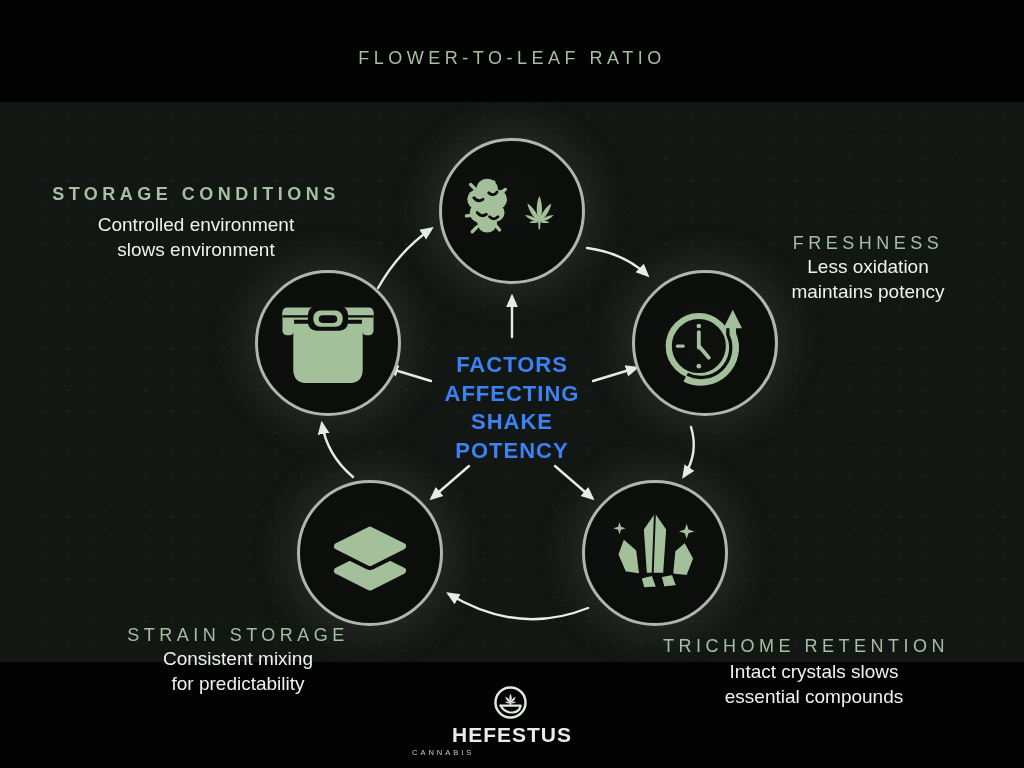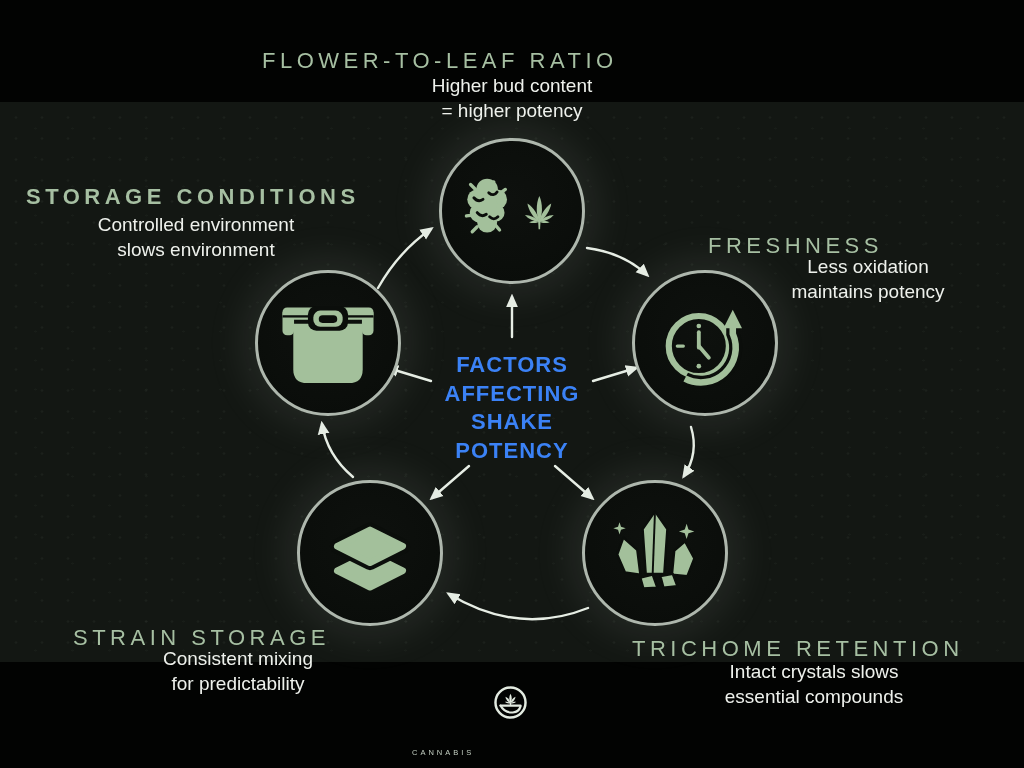--- a/index.html
+++ b/index.html
@@ -12,22 +12,22 @@
         background-size:26px 21px,37px 29px;background-position:3px 5px,17px 12px;}
   .node{position:absolute;width:146px;height:146px;border-radius:50%;box-sizing:border-box;
         border:3px solid #aeb7ad;background:radial-gradient(circle at 50% 42%,#0e110e 0%,#090c09 100%);
         box-shadow:0 0 42px 10px rgba(198,214,196,0.11);
         display:flex;align-items:center;justify-content:center;}
   .node-top{left:439px;top:138px;}
   .node-right{left:632px;top:270px;}
   .node-br{left:582px;top:480px;}
   .node-bl{left:297px;top:480px;}
   .node-left{left:255px;top:270px;}
-  .f-label{position:absolute;color:#a6bfa2;font-size:22px;font-weight:500;letter-spacing:4.5px;
-           text-align:left;white-space:pre-line;}
+  .f-label{position:absolute;color:#a6bfa2;font-size:18px;font-weight:500;letter-spacing:4.5px;
+           text-align:center;white-space:pre-line;}
   .f-desc{position:absolute;color:#eef1ec;font-size:19px;line-height:24.5px;text-align:center;
           white-space:pre-line;}
   .lbl-top{left:262px;width:500px;top:48px;}
   .dsc-top{left:312px;width:400px;top:74px;}
   .lbl-storage{left:26px;width:340px;top:184px;font-weight:bold;}
   .dsc-storage{left:26px;width:340px;top:213px;}
   .lbl-fresh{left:708px;width:320px;top:233px;}
   .dsc-fresh{left:708px;width:320px;top:255px;}
   .lbl-strain{left:73px;width:330px;top:625px;}
   .dsc-strain{left:73px;width:330px;top:647px;}
@@ -163,22 +163,20 @@
         <path d="M -45 -25 H 45 V 34 Q 45 52 27 52 H -27 Q -45 52 -45 34 Z"></path>
       </g>
       <rect x="-59" y="-36" width="118" height="3" fill="#0b0e0b"></rect>
       <rect x="-26" y="-48" width="52" height="32" rx="11" fill="#0b0e0b"></rect>
       <rect x="-19" y="-42" width="38" height="21" rx="9" fill="#a3c09b"></rect>
       <rect x="-12" y="-36" width="24" height="10" rx="5" fill="#0b0e0b"></rect>
     </svg>
   </div>
 
   <div class="f-label lbl-top">FLOWER-TO-LEAF RATIO</div>
-  <div class="f-desc dsc-top">Higher bud content
-= higher potency</div>
 
   <div class="f-label lbl-fresh">FRESHNESS</div>
   <div class="f-desc dsc-fresh">Less oxidation
 maintains potency</div>
 
   <div class="f-label lbl-trich">TRICHOME RETENTION</div>
   <div class="f-desc dsc-trich">Intact crystals slows
 essential compounds</div>
 
   <div class="f-label lbl-strain">STRAIN STORAGE</div>
@@ -199,14 +197,15 @@
         <path d="M0 0C-2.2 -4 -2.2 -9 0 -12.5C2.2 -9 2.2 -4 0 0Z" transform="rotate(76) scale(0.6)"></path>
         <path d="M0 0C-2.2 -4 -2.2 -9 0 -12.5C2.2 -9 2.2 -4 0 0Z" transform="rotate(-76) scale(0.6)"></path>
         <rect x="-0.9" y="-1" width="1.8" height="3.5"></rect>
       </g>
     </g>
     <g fill="none" stroke="#e2eae0" stroke-width="2.8" stroke-linecap="round">
       <path d="M -13 4 L 13 4"></path>
       <path d="M -13 4 Q -8 13.5 3 13 Q 11 12.3 13 5"></path>
     </g>
   </svg>
+  <div class="brand-name">HEFESTUS</div>
   <div class="brand-tagline">CANNABIS</div>
 </div>
 
 </body></html>

